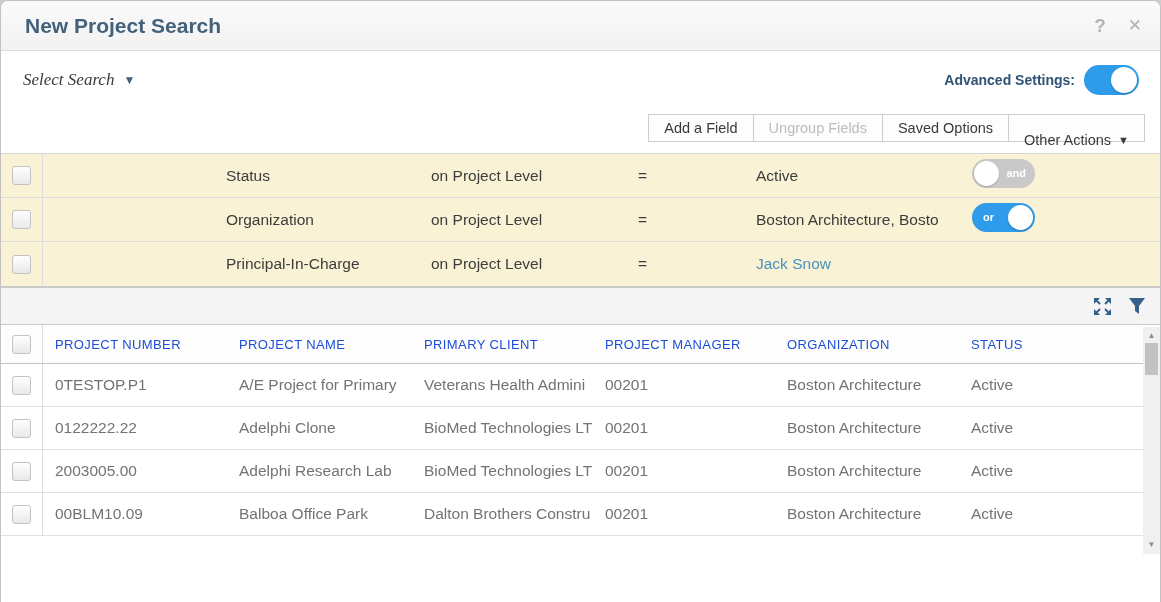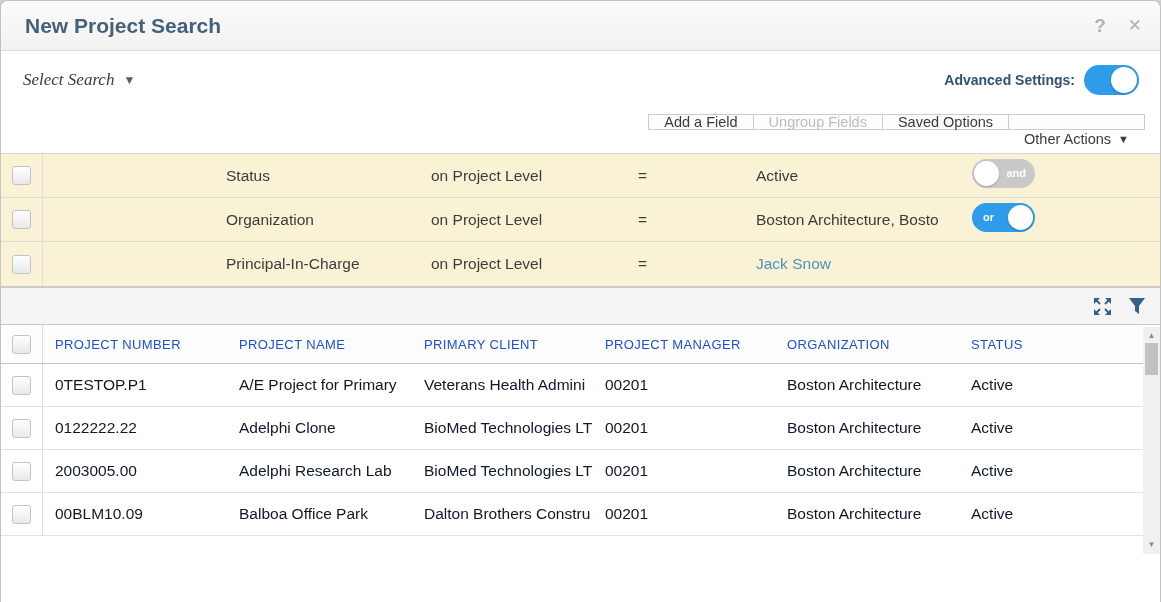--- a/index.html
+++ b/index.html
@@ -28,21 +28,21 @@
   .pill .pill-label { position:absolute; top:0; line-height:29px; font-size:11px; font-weight:700; color:#fff; }
   .pill.off { background:#c9c9c9; }
   .pill.off .knob { left:2px; }
   .pill.off .pill-label { right:9px; }
   .pill.on { background:#2f9ceb; }
   .pill.on .knob { right:2px; }
   .pill.on .pill-label { left:11px; }
 
   
   .btn-row { height:44px; display:flex; justify-content:flex-end; padding:5px 15px 0 0; background:#fff; }
-  .btn-group { display:flex; height:16px; border:1px solid #ccc; background:#fdfdfd; }
+  .btn-group { display:flex; height:28px; border:1px solid #ccc; background:#fdfdfd; }
   .btn { padding:0 15px; font-size:14.5px; color:#3a3a3a; display:flex; align-items:center; gap:7px; cursor:pointer; border-right:1px solid #ccc; white-space:nowrap; }
   .btn:last-child { border-right:none;margin-top:24px; }
   .btn.disabled { color:#bcbcbc; cursor:default; }
   .btn .caret { font-size:11px; color:#3a3a3a; }
 
   
   .filters { background:#f9f2d4; border-top:1px solid #d5d5d5; border-bottom:1px solid #ccc; }
   .f-row { height:44px; display:flex; align-items:center; border-bottom:1px solid #dcdcdc; font-size:15.5px; color:#3c3c3c; }
   .f-row:last-child { border-bottom:none; }
   .cell-check { width:42px; flex:none; align-self:stretch; display:flex; align-items:center; justify-content:center; border-right:1px solid #ddd; }
@@ -59,21 +59,21 @@
   .prev-label { font-size:16px; font-weight:700; color:#2f5376; margin-right:12px; }
 
   
   .grid-toolbar { height:38px; background:#f4f4f4; border-top:1px solid #c9c9c9; border-bottom:1px solid #c9c9c9; display:flex; align-items:center; justify-content:flex-end; gap:15px; padding-right:13px; }
   .tool-icon { width:20px; height:20px; cursor:pointer; display:flex; align-items:center; justify-content:center; }
 
   
   .grid { position:relative; }
   .g-header { height:39px; display:flex; align-items:center; background:#fdfdfd; border-bottom:1px solid #c4c4c4; }
   .g-header .hcell { font-size:13px; color:#1d4ed8; letter-spacing:.4px; padding-left:12px; white-space:nowrap; overflow:hidden; }
-  .g-row { height:43px; display:flex; align-items:center; background:#fff; border-bottom:1px solid #e0e0e0; font-size:15.5px; color:#0f172a; }
+  .g-row { height:43px; display:flex; align-items:center; background:#fff; border-bottom:1px solid #e0e0e0; font-size:15.5px; color:#737373; }
   .g-row .cell { padding-left:12px; white-space:nowrap; overflow:hidden; }
   .c1 { width:184px; flex:none; }
   .c2 { width:185px; flex:none; }
   .c3 { width:181px; flex:none; }
   .c4 { width:182px; flex:none; }
   .c5 { width:184px; flex:none; }
   .c6 { width:186px; flex:none; }
   .g-partial { height:9px; background:#fff; }
 
   

